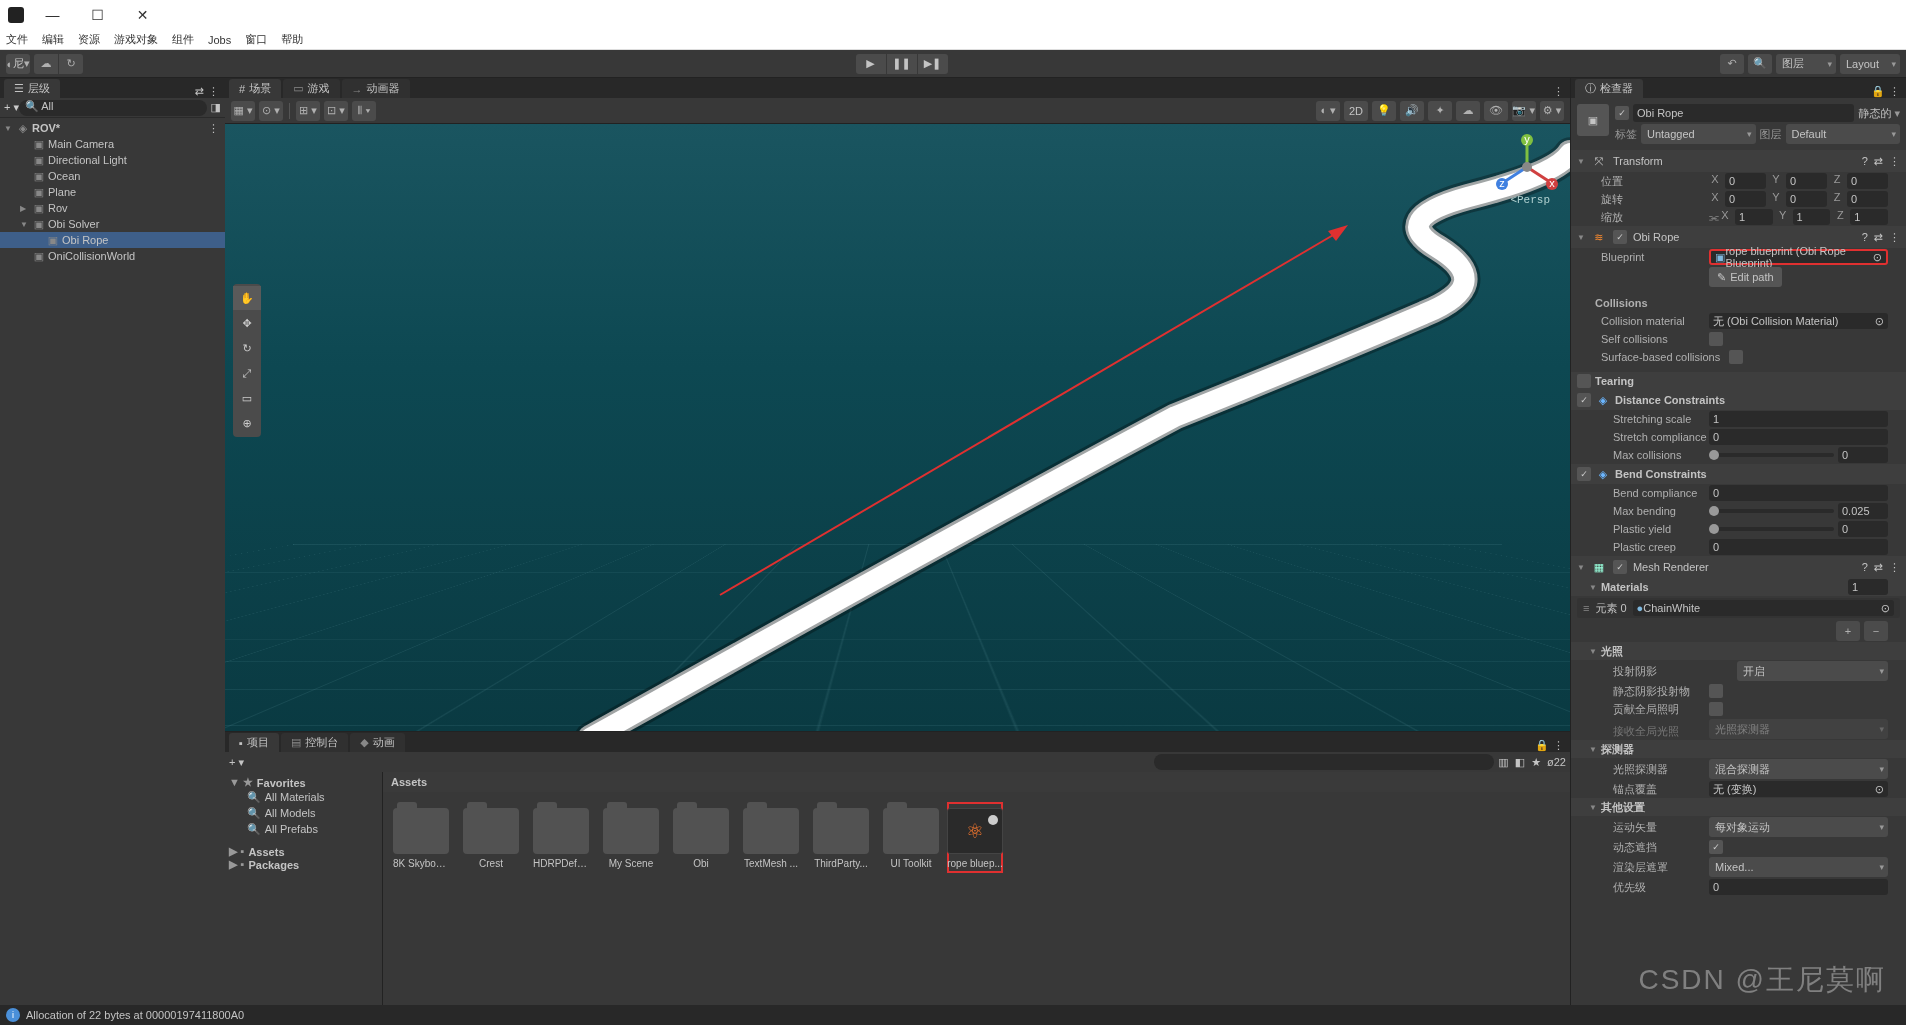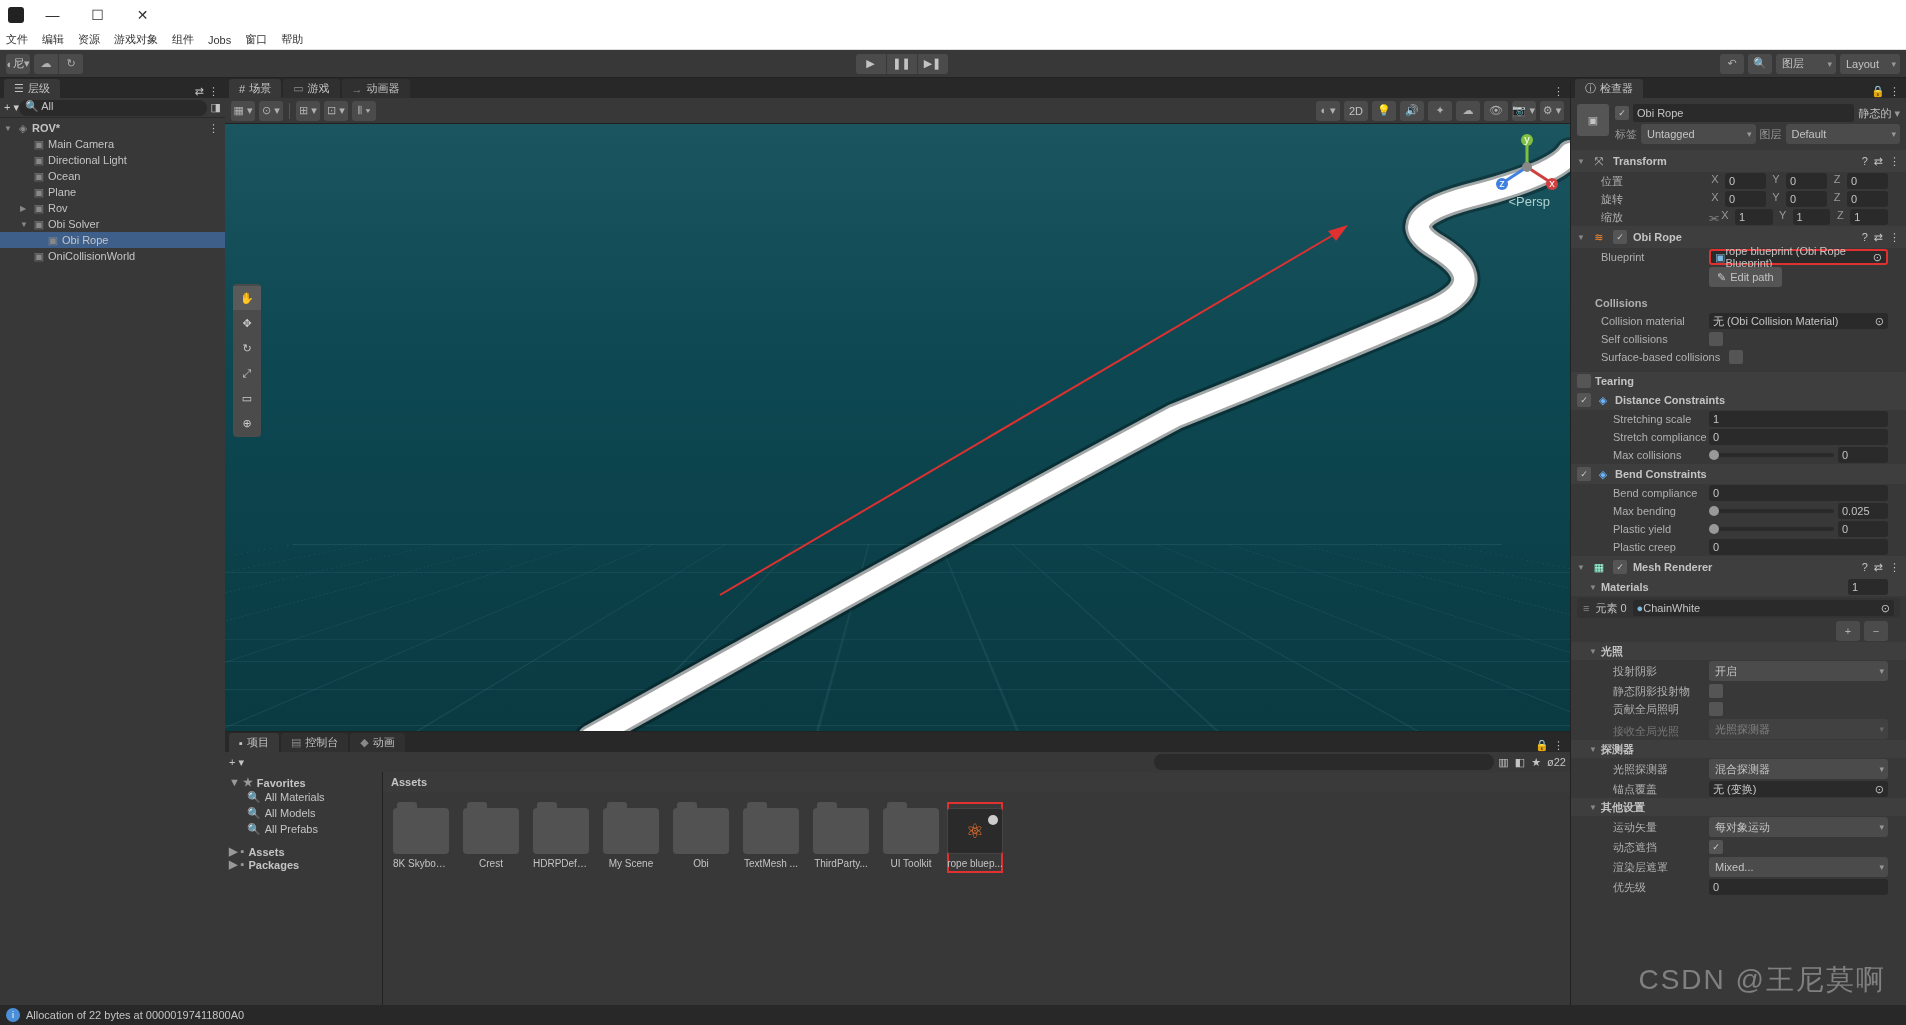--- a/index.html
+++ b/index.html
@@ -47,21 +47,21 @@
 .scene-area { flex:1; display:flex; flex-direction:column; position:relative; }
 .scene-tabs { height:20px; background:#282828; display:flex;align-items:flex-end;gap:2px;padding-left:4px;}
 .scene-toolbar { height:26px; background:#383838; border-bottom:1px solid #222; display:flex;align-items:center;padding:0 6px;gap:4px;}
 .scene-viewport { flex:1; background: linear-gradient(180deg,#1a5560 0%, #0d4852 40%, #0a3a42 100%); position:relative; overflow:hidden;}
 .grid-overlay { position:absolute; inset:0; background-image:
   linear-gradient(rgba(100,160,170,.15) 1px, transparent 1px),
   linear-gradient(90deg, rgba(100,160,170,.15) 1px, transparent 1px);
   background-size: 80px 50px; transform: perspective(800px) rotateX(70deg) scale(2.5); transform-origin: 50% 100%;}
 .rope-svg { position:absolute; inset:0; }
 .gizmo { position:absolute; top:8px; right:8px; width:70px; height:70px; }
-.persp-label { position:absolute; top:70px; right:20px; color:#b0d0d0; font-size:13px;}
+.persp-label { position:absolute; top:70px; right:20px; color:#b0d0d0; font-size:11px;font-family:Liberation Mono, monospace;}
 .tool-palette { position:absolute; left:8px; top:160px; width:28px; background:#4b4b4b; border-radius:4px; padding:2px 0; display:flex;flex-direction:column;gap:1px;}
 .tool-palette div { height:24px; display:flex;align-items:center;justify-content:center;color:#ccc;}
 .tool-palette div.active { background:#5a5a5a;}
 
 .bottom-area { height:274px; display:flex; flex-direction:column; border-top:1px solid #222;}
 .project-tabs-row { height:20px; background:#282828; display:flex;align-items:flex-end;gap:2px;padding-left:4px;}
 .project-body { flex:1; display:flex; background:#383838;}
 .project-tree { width:158px; border-right:1px solid #222; padding:4px;}
 .fav-header { color:#999; font-weight:bold; display:flex;align-items:center;gap:4px;}
 .fav-item { padding-left:18px; color:#b0b0b0; height:16px;display:flex;align-items:center;gap:4px;}
@@ -78,21 +78,21 @@
 .asset-highlight { border:2px solid #e03030; padding:4px 4px 2px 4px; margin:-6px;}
 
 .project-toolbar { height:20px; background:#383838; display:flex;align-items:center;padding:0 4px; gap:4px;}
 .proj-search { width:340px; height:16px; background:#2a2a2a; border-radius:8px; margin-left:auto;}
 .proj-icons { display:flex; gap:6px; color:#999;}
 
 .inspector-body { flex:1; overflow-y:auto; }
 .insp-row { display:flex; align-items:center; padding:1px 18px; min-height:18px;}
 .insp-header { background:#3e3e3e; padding:3px 6px; display:flex;align-items:center;gap:6px;}
 .insp-header .arrow { color:#888; font-size:8px;}
-.insp-header .title { font-weight:bold; flex:1;}
+.insp-header .title { font-weight:normal; flex:1;}
 .insp-header-icons { display:flex; gap:6px; color:#999;}
 .obj-header { padding:6px; display:flex; gap:6px;}
 .obj-cube { width:32px;height:32px;background:#555;border-radius:3px;display:flex;align-items:center;justify-content:center;}
 .obj-fields { flex:1; display:flex;flex-direction:column;gap:2px;}
 .obj-name-row { display:flex;align-items:center;gap:4px;}
 .chk { width:14px;height:14px;background:#555;border-radius:2px;display:inline-flex;align-items:center;justify-content:center;font-size:9px;color:#ccc;}
 .chk.on::after{content:"✓";}
 .txt-field { flex:1; height:18px; background:#2a2a2a; border-radius:3px; padding:0 4px; display:flex;align-items:center;}
 .label-col { width:120px; color:#b0b0b0; padding-left:12px;}
 .label-col.sub { padding-left:24px;}
@@ -623,21 +623,21 @@
       <div class="insp-row" style="justify-content:flex-end;gap:4px;">
           <div class="tb-btn">+</div>
           <div class="tb-btn">−</div>
         </div>
       <div class="insp-row" style="background:#3e3e3e;">
           <span class="arrow" style="color:#888;font-size:8px;">▼</span>
           <span style="font-weight:bold;margin-left:4px;">光照</span>
         </div>
       <div class="insp-row">
           <div class="label-col sub">投射阴影</div>
-          <div class="dropdown" style="flex:1;">
+          <div class="dropdown" style="flex:1;margin-left:28px;">
             <span>开启</span>
           </div>
         </div>
       <div class="insp-row">
           <div class="label-col sub">静态阴影投射物</div>
           <span class="chk"></span>
         </div>
       <div class="insp-row">
           <div class="label-col sub">贡献全局照明</div>
           <span class="chk"></span>

